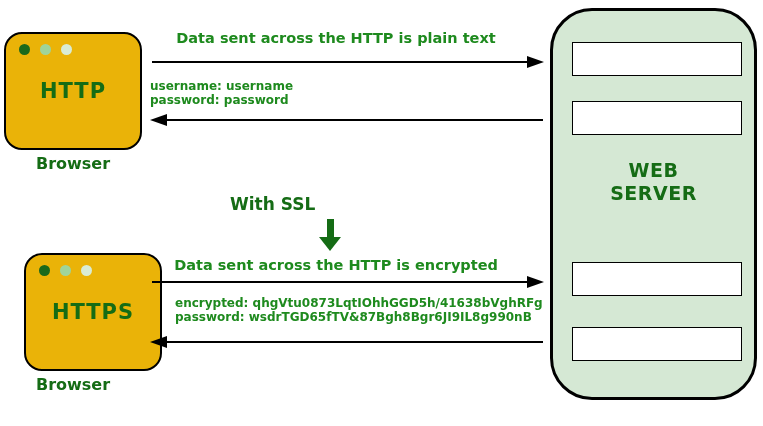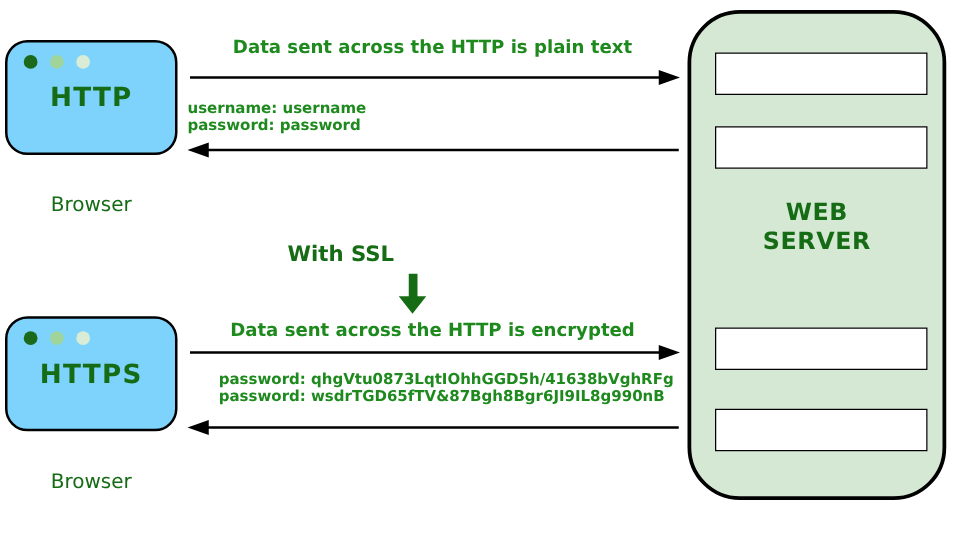--- a/index.html
+++ b/index.html
@@ -13,28 +13,28 @@
     width: 763px;
     height: 426px;
     background: #ffffff;
     overflow: hidden;
   }
   
   .browser-box {
     position: absolute;
     left: 4px;
     width: 138px;
-    height: 92px;
-    background: #7dd3fc;
+    height: 118px;
+    background: #eab308;
     border: 2.5px solid #000000;
     border-radius: 18px;
     box-sizing: border-box;
   }
   .browser-box.top { top: 32px; }
-  .browser-box.bottom { top: 253px; }
+  .browser-box.bottom { top: 253px; margin-left: 20px; }
   .dots {
     position: absolute;
     top: 10px;
     left: 13px;
     display: flex;
     gap: 10px;
     align-items: center;
   }
   .dot { width: 11px; height: 11px; border-radius: 50%; }
   .dot.d1 { background: #1b691b; }
@@ -50,29 +50,29 @@
     font-weight: bold;
     color: #156c15;
     letter-spacing: 1px;
   }
   .browser-caption {
     position: absolute;
     width: 138px;
     left: 4px;
     text-align: center;
     font-size: 16px;
-    font-weight: normal;
+    font-weight: bold;
     color: #156c15;
   }
   .browser-caption.top { top: 154px; }
   .browser-caption.bottom { top: 375px; }
   
   .flow-heading {
     position: absolute;
-    left: 150px;
+    left: 140px;
     width: 392px;
     text-align: center;
     font-size: 14.5px;
     font-weight: bold;
     color: #1e8a1e;
   }
   .flow-heading.h1 { top: 30px; }
   .flow-heading.h2 { top: 257px; }
   .creds {
     position: absolute;
@@ -216,21 +216,21 @@
       <span class="dot d3"></span>
     </div>
     <div class="protocol-label">HTTPS</div>
   </div>
   <div class="browser-caption bottom">Browser</div>
 
   <div class="flow-heading h2">Data sent across the HTTP is encrypted</div>
   <div class="arrow-line" style="left:152px; top:281px; width:378px;"></div>
   <div class="head-right" style="left:527px; top:276px;"></div>
   <div class="creds enc">
-    <div>password: qhgVtu0873LqtIOhhGGD5h/41638bVghRFg</div>
+    <div>encrypted: qhgVtu0873LqtIOhhGGD5h/41638bVghRFg</div>
     <div>password: wsdrTGD65fTV&amp;87Bgh8Bgr6JI9IL8g990nB</div>
   </div>
   <div class="arrow-line" style="left:165px; top:341px; width:378px;"></div>
   <div class="head-left" style="left:150px; top:336px;"></div>
 
   <div class="server-box">
     <div class="server-slot s1"></div>
     <div class="server-slot s2"></div>
     <div class="server-label">
       <span class="inner">WEB SERVER</span>

